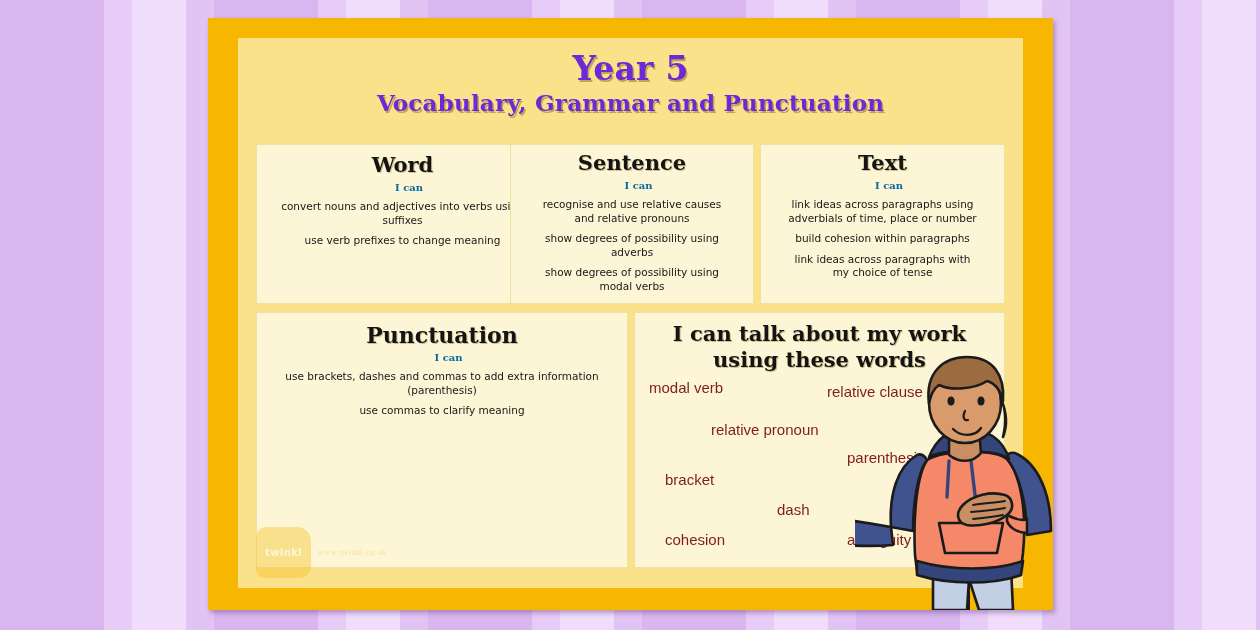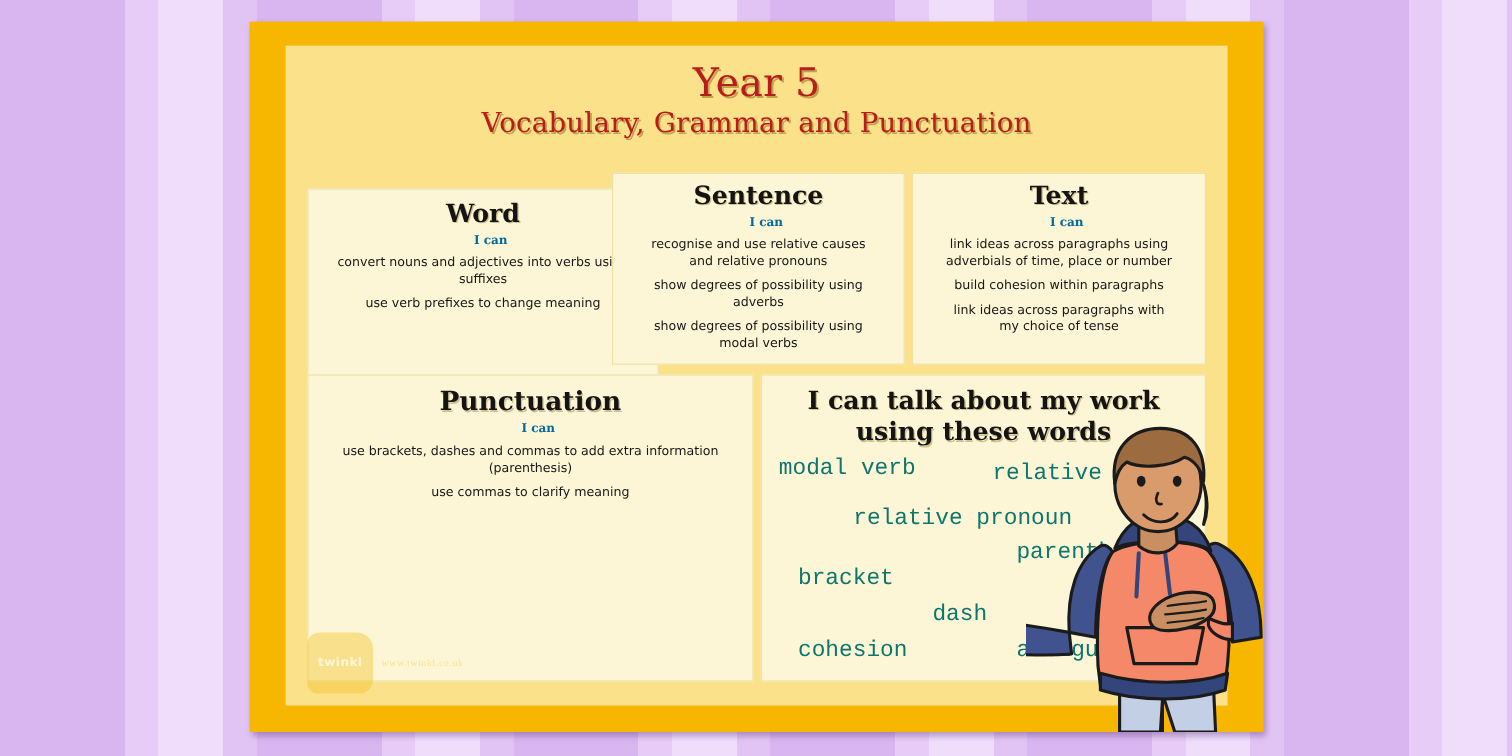--- a/index.html
+++ b/index.html
@@ -39,22 +39,22 @@
   }
 
   
   #title-block {
     position: absolute;
     left: 0; top: 12px; width: 785px;
     text-align: center;
   }
   .poster-title {
     font-family: "DejaVu Serif", serif;
-    font-weight: 400;
-    color: #b91c1c;
+    font-weight: 700;
+    color: #6d28d9;
     letter-spacing: .2px;
     text-shadow: 1.5px 1.5px 0 rgba(120,92,10,.45);
   }
   #title-main    { font-size: 33px; line-height: 38px; }
   #title-sub     { font-size: 23px; line-height: 30px; }
 
   
   .card {
     position: absolute;
     background: #fdf6d6;
@@ -83,44 +83,44 @@
     font-family: "DejaVu Sans", sans-serif;
     font-size: 10.5px;
     line-height: 13.5px;
     color: #171717;
     text-align: center;
     padding: 0 24px;
     margin-bottom: 7px;
   }
 
   
-  #card-word      { left: 18px;  top: 119px; width: 293px; height: 160px; }
+  #card-word      { left: 18px;  top: 106px; width: 293px; height: 160px; }
   #card-sentence  { left: 272px; top: 106px; width: 244px; height: 160px; }
   #card-text      { left: 522px; top: 106px; width: 245px; height: 160px; }
   
   #card-punct     { left: 18px;  top: 274px; width: 372px; height: 256px; }
   #card-words     { left: 396px; top: 274px; width: 371px; height: 256px; overflow: hidden; }
 
   
   .cloud-heading {
     font-family: "DejaVu Serif", serif;
     font-weight: 700;
     font-size: 21px;
     line-height: 26px;
     color: #141414;
     text-align: center;
     padding: 8px 14px 0;
     text-shadow: 1px 1px 0 rgba(120,92,10,.35);
   }
   #cloud-area { position: relative; width: 371px; height: 195px; }
   .cloud-word {
     position: absolute;
-    font-family: Liberation Mono, monospace;
-    font-size: 19px;
-    color: #0f766e;
+    font-family: Liberation Sans, sans-serif;
+    font-size: 15px;
+    color: #7f1d1d;
     white-space: nowrap;
   }
   .w-modal-verb       { left: 14px;  top: 6px;  }
   .w-relative-clause  { left: 192px; top: 10px; }
   .w-relative-pronoun { left: 76px;  top: 48px; }
   .w-parenthesis      { left: 212px; top: 76px; }
   .w-bracket          { left: 30px;  top: 98px; }
   .w-dash             { left: 142px; top: 128px;}
   .w-cohesion         { left: 30px;  top: 158px;}
   .w-ambiguity        { left: 212px; top: 158px;}

